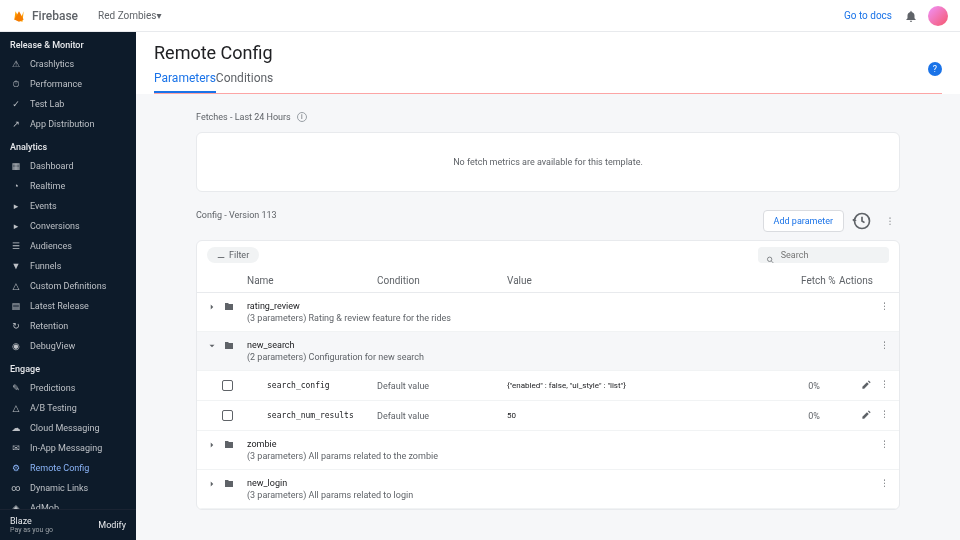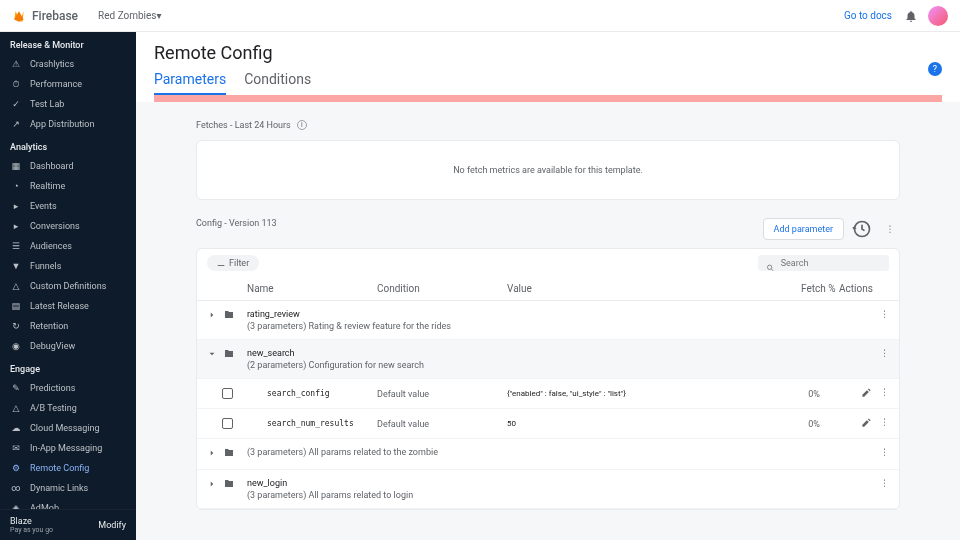--- a/index.html
+++ b/index.html
@@ -17,21 +17,21 @@
 .sidebar{width:136px;background:#0d1b2a;color:#9aa0a6;overflow-y:auto;font-size:9px;padding-bottom:22px;position:relative}
 .sb-section{padding:8px 10px 4px;color:#e8eaed;font-weight:500;font-size:9px}
 .sb-item{display:flex;align-items:center;gap:8px;padding:4px 10px;cursor:pointer;color:#bdc1c6}
 .sb-item.active{color:#8ab4f8}
 .sb-icon{width:12px;height:12px;flex-shrink:0;display:flex;align-items:center;justify-content:center}
 .sb-footer{position:absolute;bottom:0;left:0;right:0;background:#0d1b2a;padding:6px 10px;border-top:1px solid #1a2332;display:flex;justify-content:space-between;align-items:center}
 .main{flex:1;overflow-y:auto;position:relative}
 .main-header{background:#fff;padding:10px 18px 0}
 .page-title{font-size:18px;color:#202124;margin-bottom:8px}
 .help-icon{position:absolute;right:18px;top:30px;width:14px;height:14px;border-radius:50%;background:#1a73e8;color:#fff;display:flex;align-items:center;justify-content:center;font-size:9px;cursor:pointer}
-.tabs{display:flex;gap:18px;border-bottom:7px solid #fca5a5;font-size:14px}
+.tabs{display:flex;border-bottom:1px solid #fca5a5;font-size:12px}
 .tab{padding:0 0 6px;color:#5f6368;cursor:pointer}
 .tab.active{color:#1a73e8;border-bottom:2px solid #1a73e8}
 .content{padding:18px 30px}
 .fetches-label{font-size:9px;color:#5f6368;margin-bottom:10px;display:flex;align-items:center;gap:6px;margin-left:30px}
 .metrics-card{background:#fff;border:1px solid #e8eaed;border-radius:6px;padding:24px;text-align:center;font-size:9px;color:#5f6368;margin:0 30px 18px}
 .config-header{display:flex;align-items:flex-start;justify-content:space-between;margin:0 30px 8px;font-size:9px;color:#5f6368}
 .config-actions{display:flex;align-items:center;gap:8px}
 .add-param{border:1px solid #dadce0;background:#fff;color:#1a73e8;padding:5px 10px;border-radius:4px;cursor:pointer;font-size:9px}
 .icon-btn{width:20px;height:20px;display:flex;align-items:center;justify-content:center;color:#5f6368;cursor:pointer}
 .table-card{background:#fff;border:1px solid #e8eaed;border-radius:6px;margin:0 30px;overflow:hidden}
@@ -308,20 +308,21 @@
             <div class="group-row">
     <div class="expand-cell">
       <span class="chev"><svg viewBox="0 0 24 24" fill="currentColor" style="width:10px;height:10px">
                     <path d="M9 6l6 6-6 6z"></path>
                   </svg></span>
       <span class="folder-icon"><svg viewBox="0 0 24 24" fill="currentColor" style="width:12px;height:12px">
                     <path d="M4 4h6l2 2h8v12H4z"></path>
                   </svg></span>
     </div>
     <div class="group-name">
+      <div class="gname">zombie</div>
       <div>(3 parameters) All params related to the zombie</div>
     </div>
     <div class="group-actions">⋮</div>
             </div>
             <div class="group-row">
     <div class="expand-cell">
       <span class="chev"><svg viewBox="0 0 24 24" fill="currentColor" style="width:10px;height:10px">
                     <path d="M9 6l6 6-6 6z"></path>
                   </svg></span>
       <span class="folder-icon"><svg viewBox="0 0 24 24" fill="currentColor" style="width:12px;height:12px">

